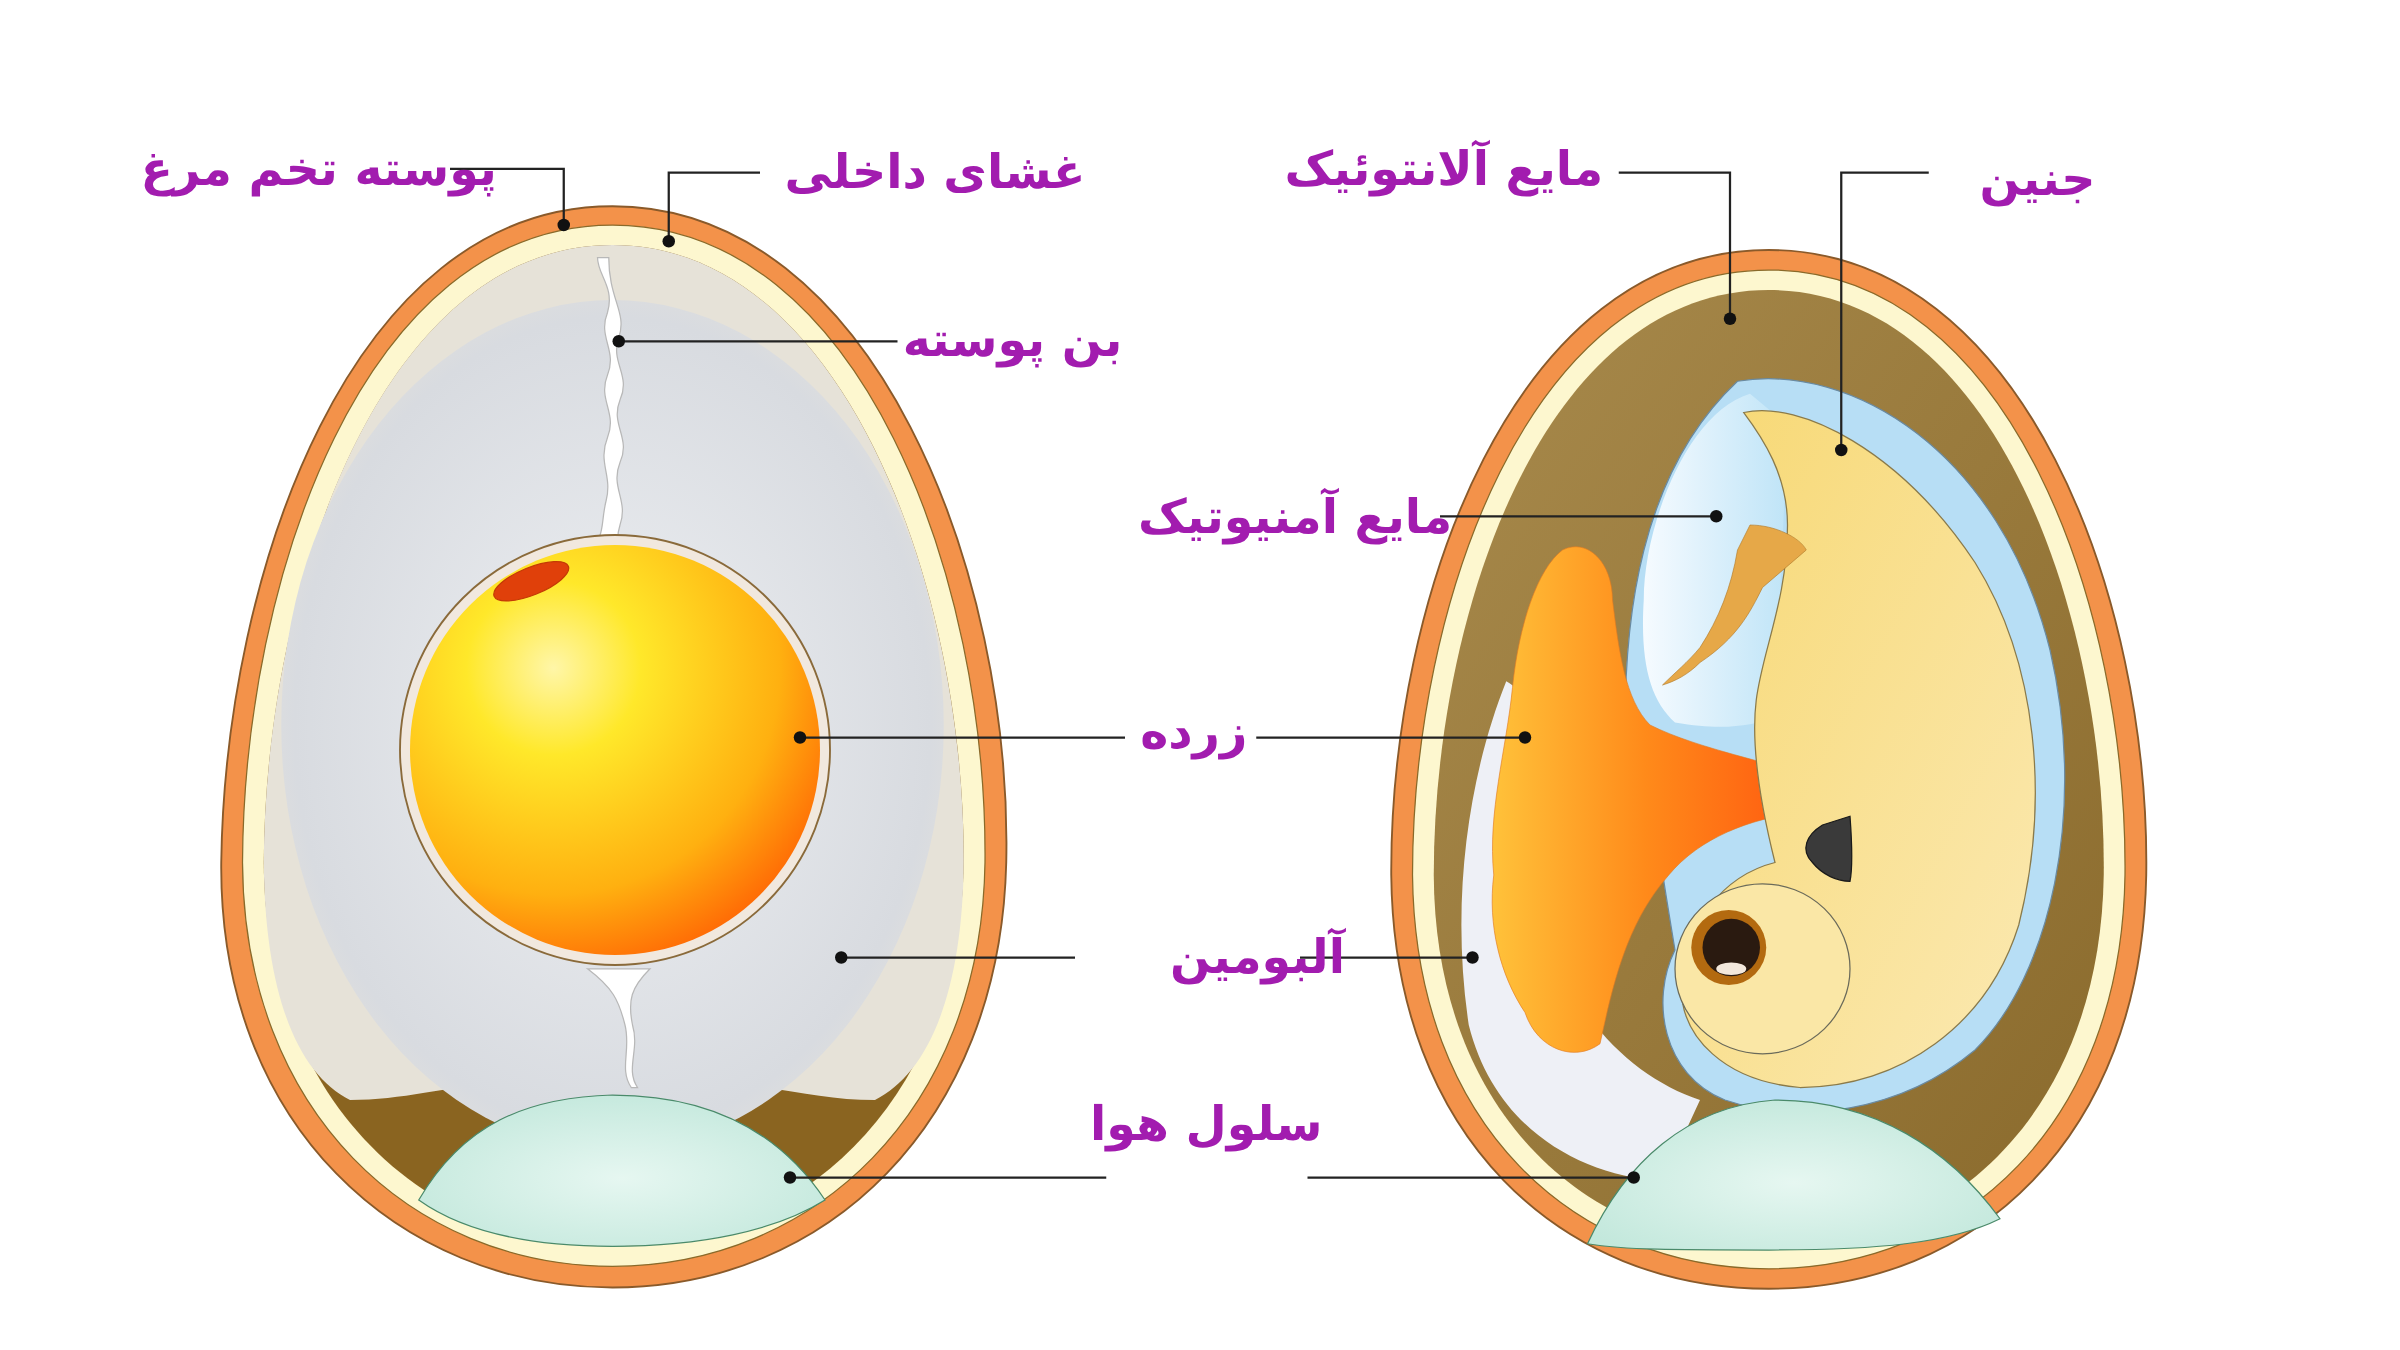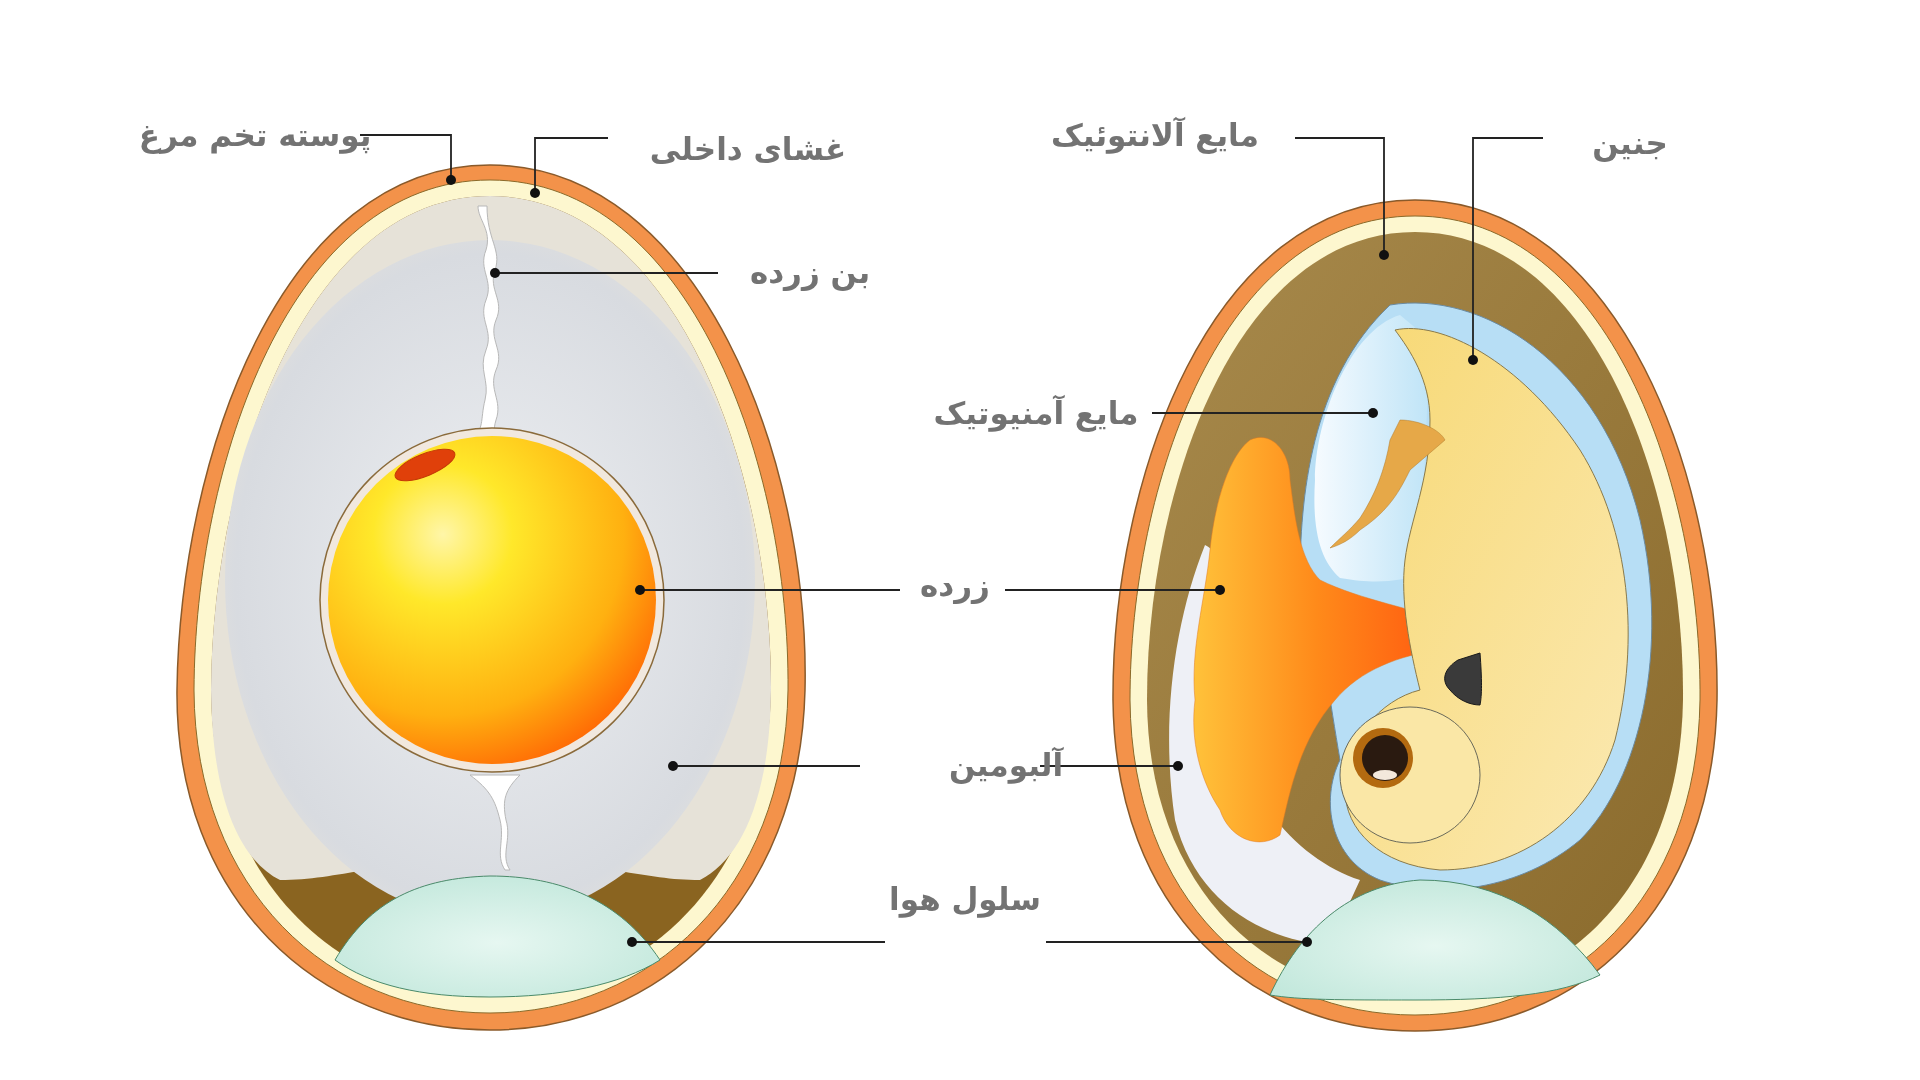--- a/index.html
+++ b/index.html
@@ -1,20 +1,20 @@
 <!DOCTYPE html>
 <html><head>
 <meta charset="utf-8">
 <style>
   html, body { margin: 0; padding: 0; background: #ffffff; }
   body { width: 1920px; height: 1080px; position: relative; overflow: hidden;
          font-family: "DejaVu Sans", sans-serif; }
   #diagram { position: absolute; left: 0; top: 0; width: 1920px; height: 1080px; }
   .label { position: absolute; font-family: "DejaVu Sans", sans-serif; font-weight: bold;
-           font-size: 31px; color: #737373; direction: rtl; white-space: nowrap;
+           font-size: 38px; color: #a21caf; direction: rtl; white-space: nowrap;
            line-height: 1; transform: translate(-50%, -50%); }
 </style>
 </head>
 <body>
 
 <svg id="diagram" viewBox="0 0 1920 1080" xmlns="http://www.w3.org/2000/svg">
   <defs>
     <radialGradient id="yolkGrad" cx="0.35" cy="0.3" r="0.85">
       <stop offset="0" stop-color="#fff6a8"></stop>
       <stop offset="0.25" stop-color="#ffe82a"></stop>
@@ -135,20 +135,20 @@
     <circle cx="1178" cy="766" r="5"></circle>
     <circle cx="632" cy="942" r="5"></circle>
     <circle cx="1307" cy="942" r="5"></circle>
     <circle cx="1384" cy="255" r="5"></circle>
     <circle cx="1473" cy="360" r="5"></circle>
     <circle cx="1373" cy="413" r="5"></circle>
   </g>
 </svg>
 
 <div class="label" style="left:255px; top:135px;">پوسته تخم مرغ</div>
-<div class="label" style="left:748px; top:137px;margin-top:12px;">غشای داخلی</div>
-<div class="label" style="left:810px; top:272px;">بن زرده</div>
+<div class="label" style="left:748px; top:137px;">غشای داخلی</div>
+<div class="label" style="left:810px; top:272px;">بن پوسته</div>
 <div class="label" style="left:955px; top:585px;text-align:center;">زرده</div>
 <div class="label" style="left:1006px; top:765px;">آلبومین</div>
 <div class="label" style="left:965px; top:899px;">سلول هوا</div>
 <div class="label" style="left:1155px; top:135px;">مایع آلانتوئیک</div>
 <div class="label" style="left:1630px; top:143px;">جنین</div>
 <div class="label" style="left:1036px; top:413px;text-align:right;">مایع آمنیوتیک</div>
 
 </body></html>

